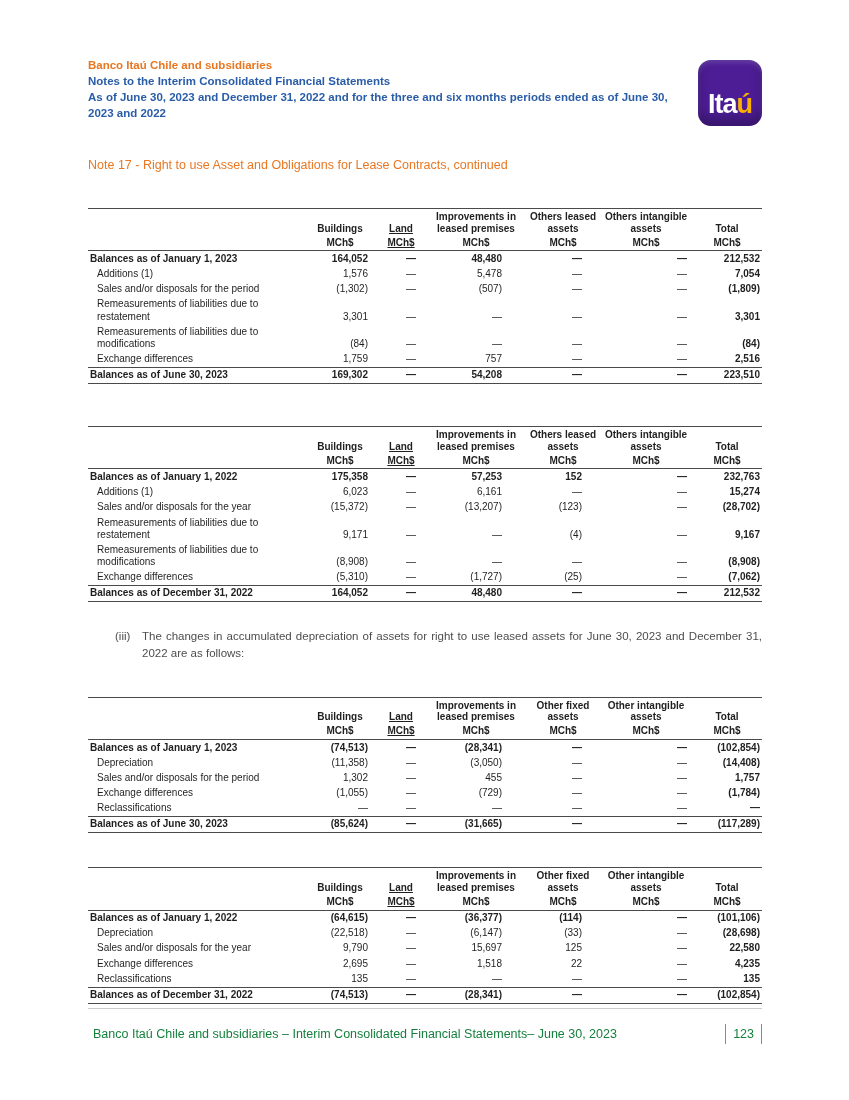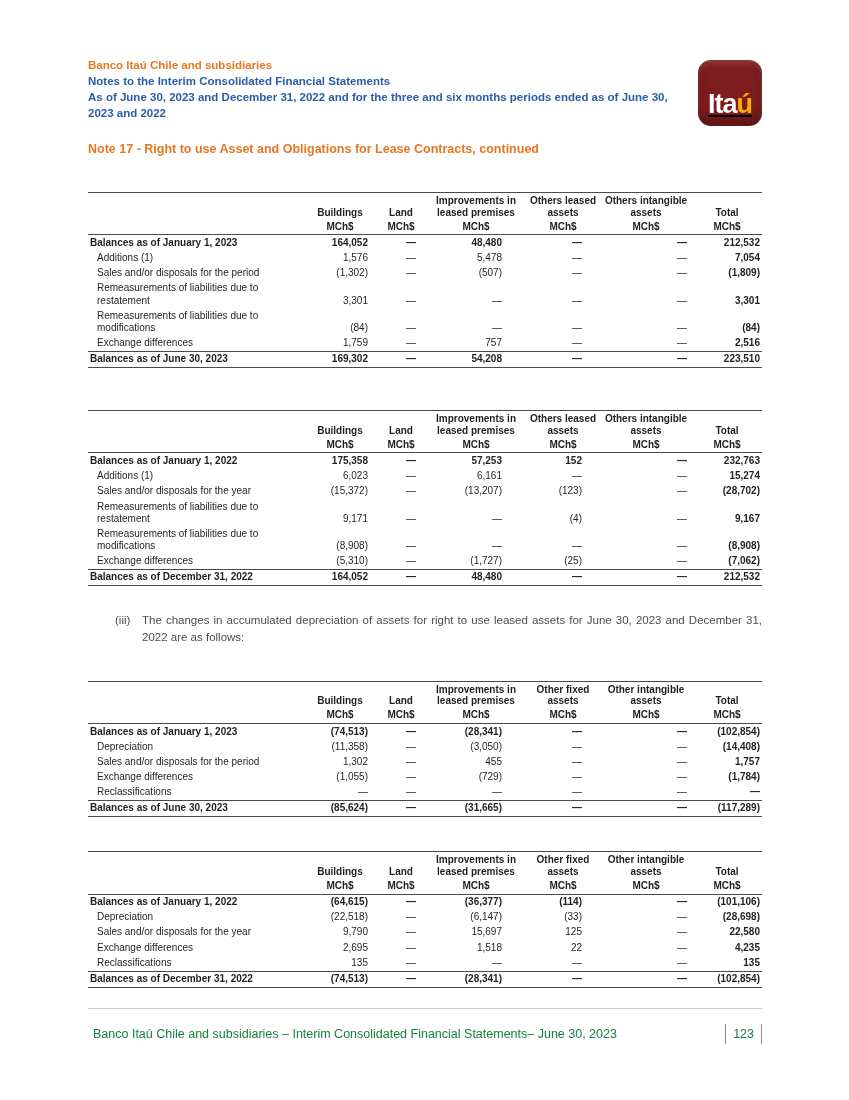--- a/index.html
+++ b/index.html
@@ -15,31 +15,30 @@
   }
 
   
   .doc-header { display: flex; justify-content: space-between; align-items: flex-start; }
   .header-text { width: 588px; font-size: 11.5px; font-weight: bold; line-height: 1.38; }
   .h-company { color: #e87722; }
   .h-sub { color: #2a5da8; }
 
   .logo {
     width: 64px; height: 66px; margin-top: 2px;
-    background: #7f1d1d;
+    background: #4c1d95;
     border-radius: 13px;
     display: flex; align-items: flex-end; justify-content: center;
     box-shadow: inset 0 -8px 12px rgba(0,0,0,.28), inset 0 3px 5px rgba(255,255,255,.15);
-    text-decoration: underline;
   }
   .logo-text { font-size: 27px; font-weight: bold; color: #ffffff; letter-spacing: -1px; padding-bottom: 6px; }
   .logo-accent { color: #f9b000; }
 
   
-  .note-title { margin-top: 16px; font-size: 12.5px; font-weight: bold; color: #e87722; }
+  .note-title { margin-top: 32px; font-size: 12.5px; font-weight: normal; color: #e87722; }
 
   
   .para { display: flex; margin: 26px 0 0 27px; font-size: 11.5px; color: #4d4d4d; line-height: 1.5; }
   .para .marker { width: 27px; flex: none; }
   .para .ptext { flex: 1; text-align: justify; }
 
   
   .fin-table {
     width: 674px;
     border-collapse: collapse;
@@ -61,21 +60,21 @@
   .fin-table td.td-num { text-align: right; }
   .fin-table td.td-label { text-align: left; }
   .fin-table td.td-label.indent { padding-left: 9px; }
   .fin-table td.td-total { font-weight: bold; }
   .fin-table tr.row-bold { font-weight: bold; }
   .fin-table tr.row-final td { border-top: 1px solid #4a4a4a; border-bottom: 1px solid #4a4a4a; }
 
   
   .fin-table th:nth-child(1) { width: 216px; }
   .fin-table th:nth-child(2) { width: 72px; }
-  .fin-table th:nth-child(3) { width: 50px; }
+  .fin-table th:nth-child(3) { width: 50px; text-decoration: underline; }
   .fin-table th:nth-child(4) { width: 100px; }
   .fin-table th:nth-child(5) { width: 74px; }
   .fin-table th:nth-child(6) { width: 92px; }
   .fin-table th:nth-child(7) { width: 70px; }
 
   
   .fin-table td:nth-child(2) { padding-right: 8px; }
   .fin-table td:nth-child(3) { padding-right: 10px; }
   .fin-table td:nth-child(4) { padding-right: 24px; }
   .fin-table td:nth-child(5) { padding-right: 18px; }

